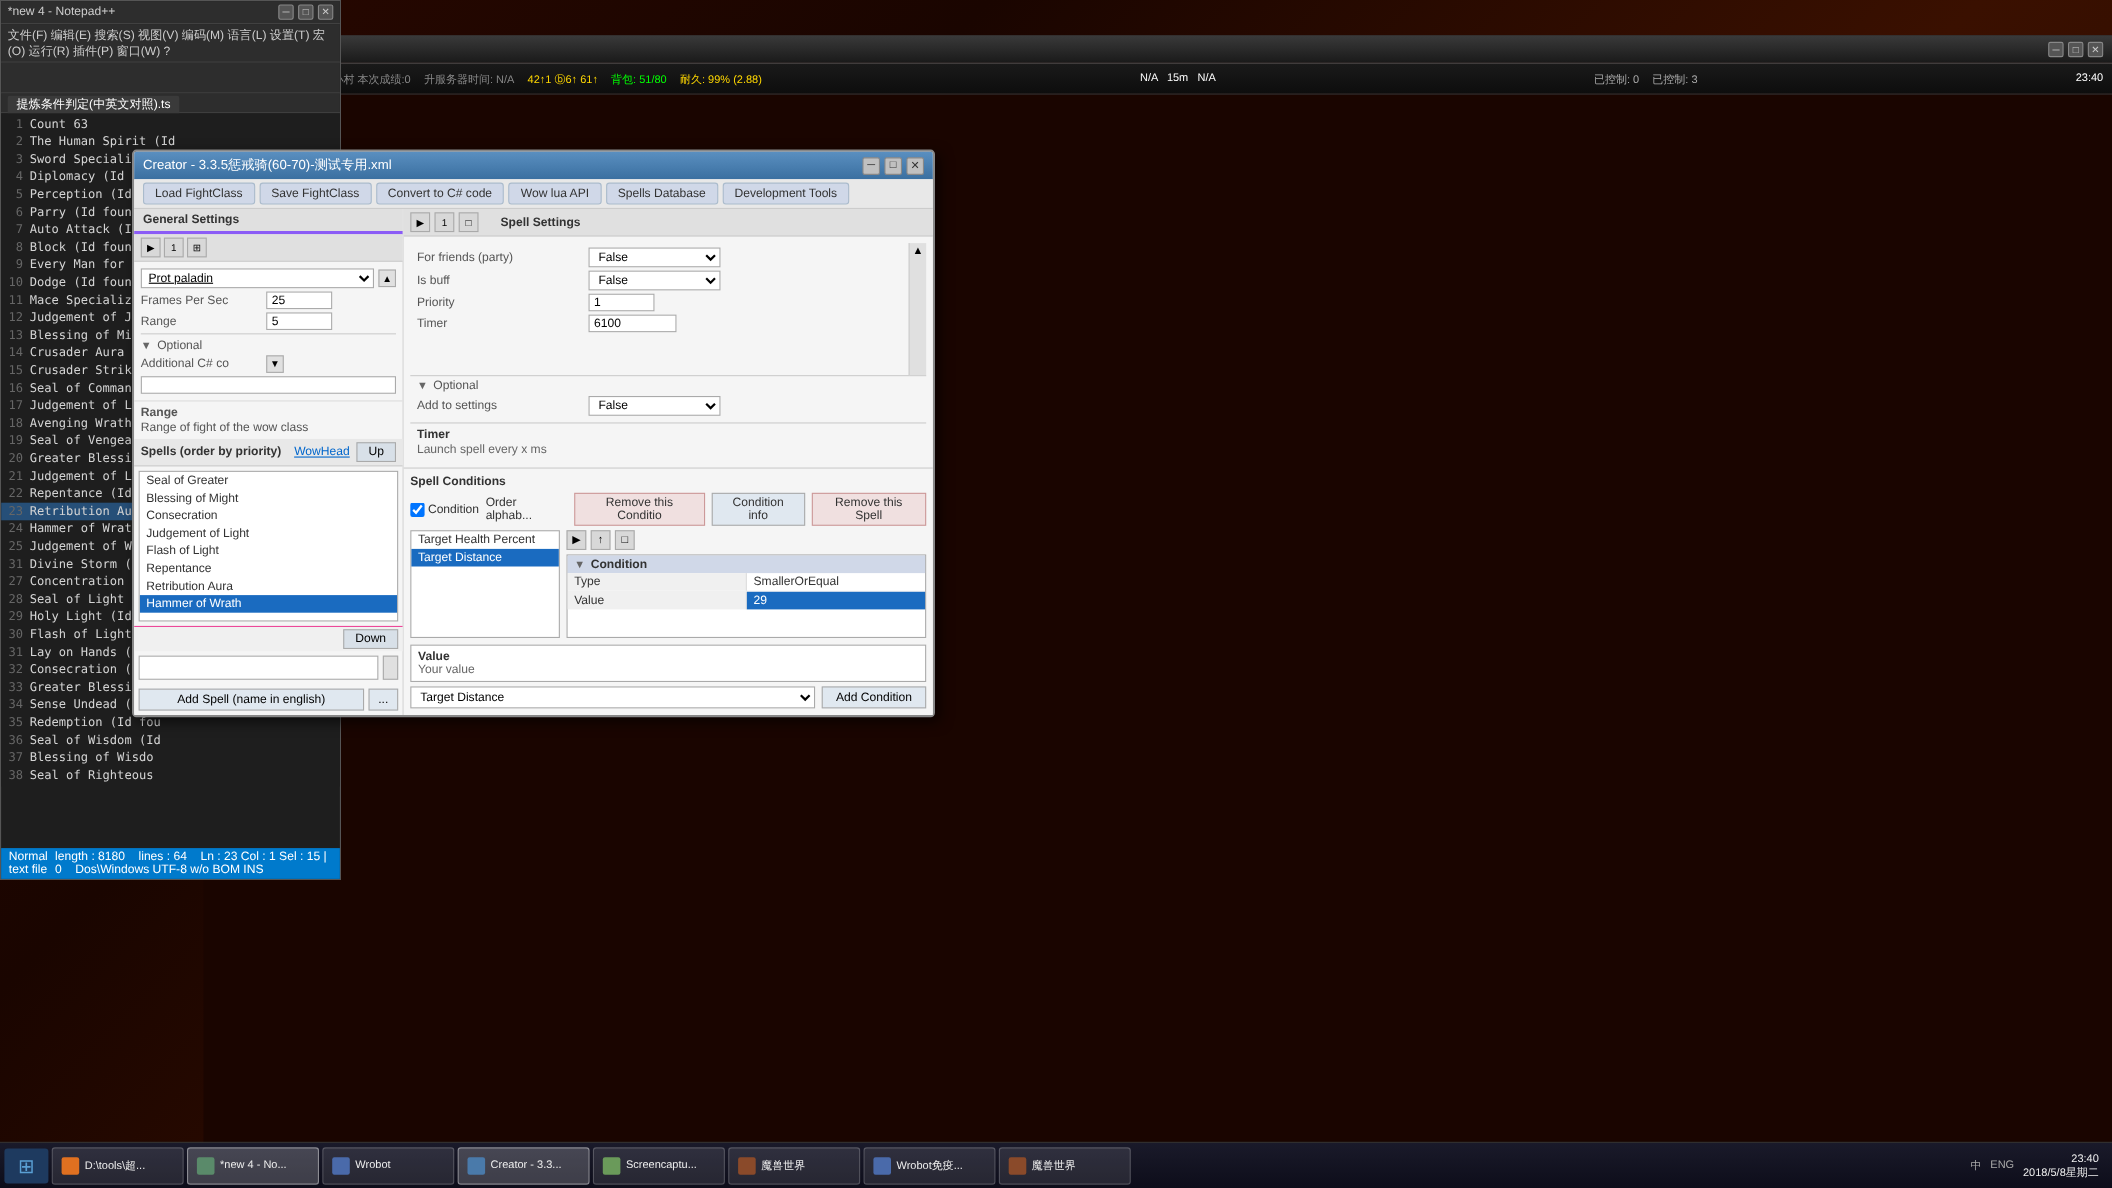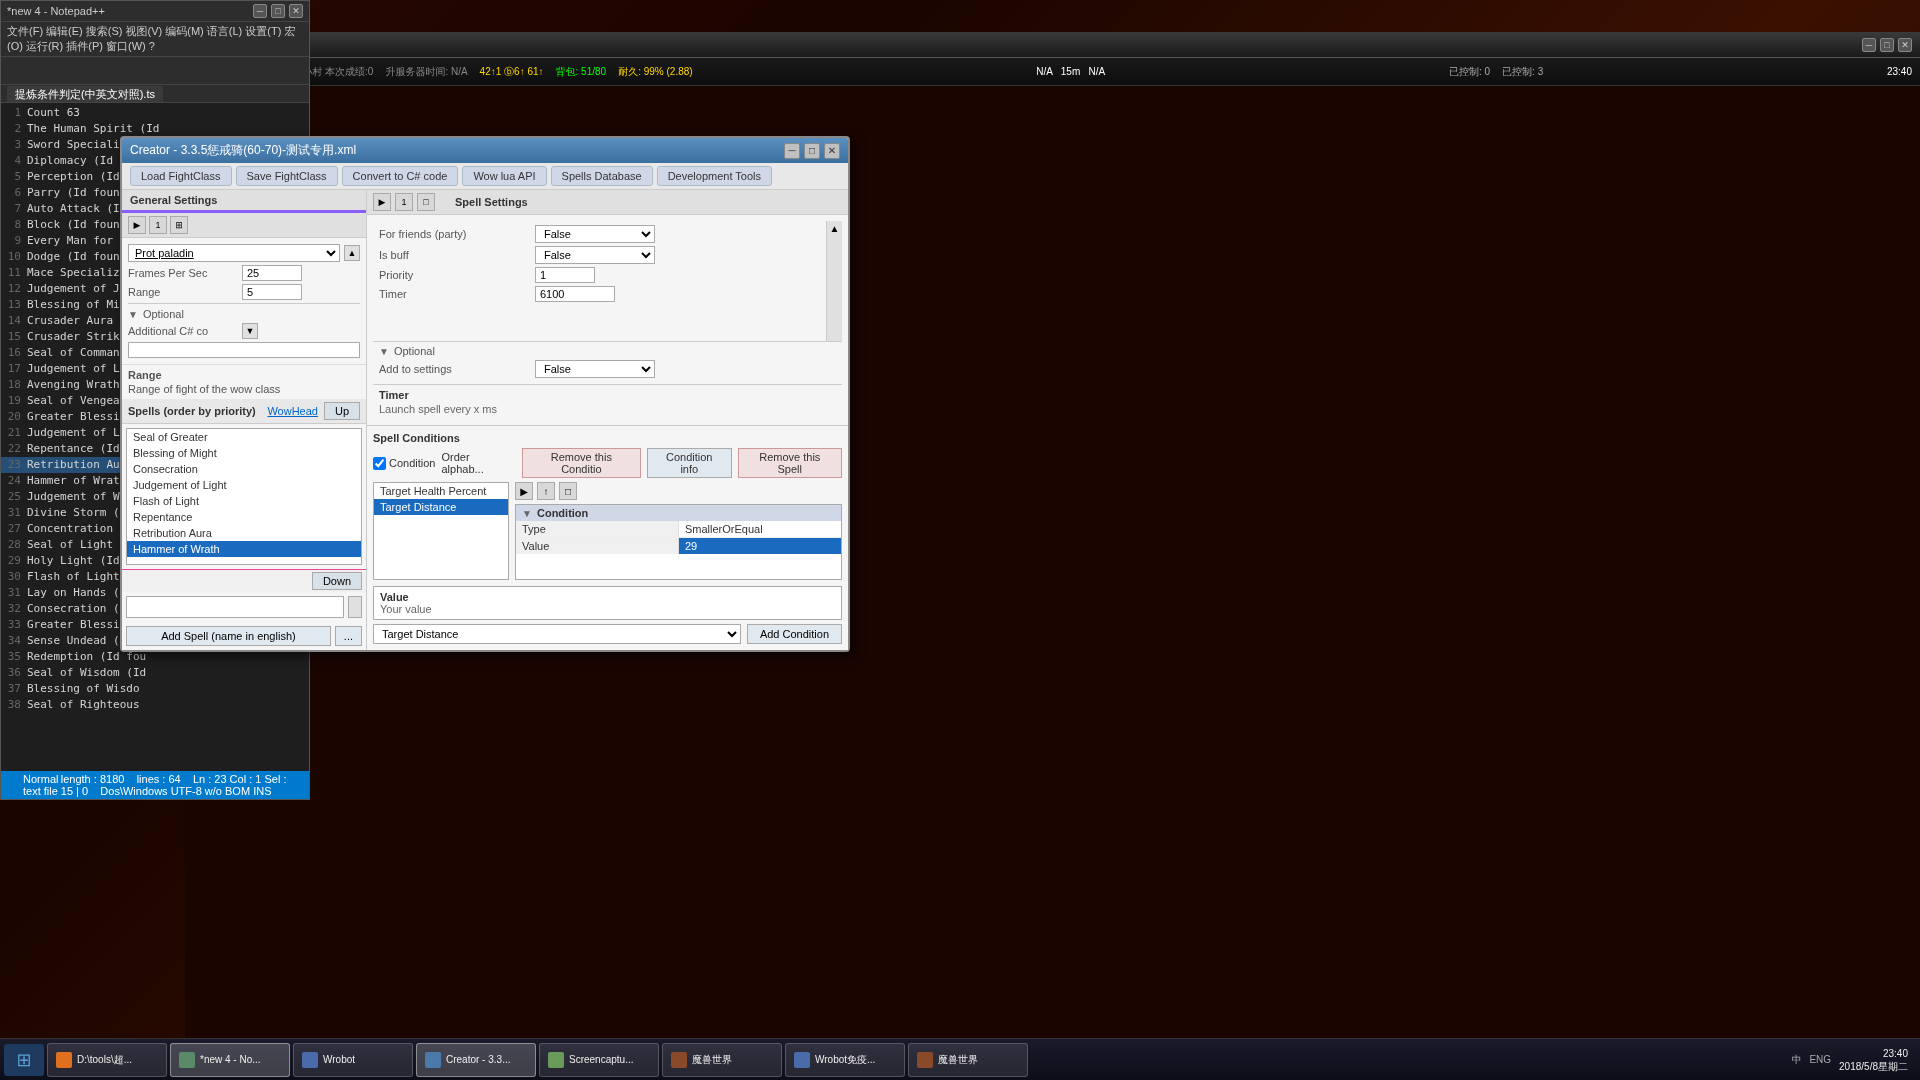--- a/index.html
+++ b/index.html
@@ -85,21 +85,21 @@
     .line-text { color: #d4d4d4; }
     .line-highlighted { background: #264f78; }
 
     
     .notepad-statusbar {
       position: absolute;
       bottom: 0; left: 0; right: 0;
       background: #007acc;
       color: white;
       font-size: 11px;
-      padding: 2px 22px;
+      padding: 2px 7px;
       display: flex;
       justify-content: space-between;
     }
 
     
     .wow-window {
       position: absolute;
       top: 32px;
       left: 185px;
       right: 0;

